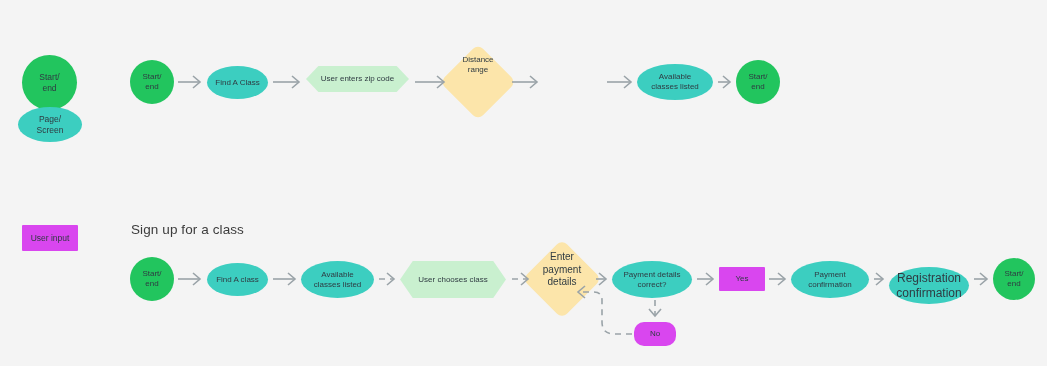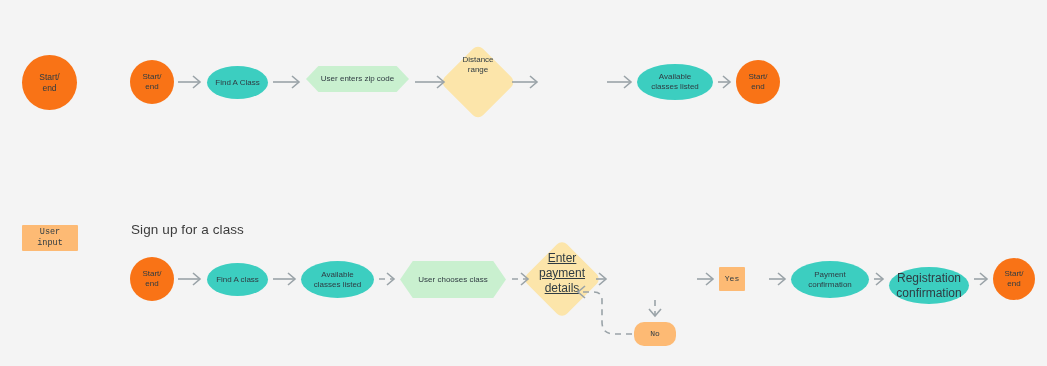--- a/index.html
+++ b/index.html
@@ -66,24 +66,24 @@
     inset: 0;
     display: flex;
     justify-content: center;
     text-align: center;
     line-height: 1.25;
     color: #2f3b42;
     white-space: pre-line;
   }
 
   
-  .c-blue   { background: #f97316; }
+  .c-blue   { background: #22c55e; }
   .c-teal   { background: #3ccec0; }
   .c-yellow { background: #fce5aa; }
-  .c-peach  { background: #fdba74; font-family: Liberation Mono, monospace; }
+  .c-peach  { background: #d946ef; }
   .c-green  { background: #c9f0cf; }
 
   
   #legend { position: absolute; left: 0; top: 0; width: 120px; height: 366px; }
 
   
   .conn { position: absolute; overflow: visible; }
 
   svg.conn line, svg.conn path { stroke: #9aa3a8; stroke-width: 1.6px; fill: none; }
   svg.conn path.head { stroke: #9aa3a8; stroke-width: 1.6px; fill: none; }
@@ -94,20 +94,24 @@
 
 <div id="canvas">
 
   <div id="legend">
 
     <div class="node shape-circle c-blue" style="left:22px; top:55px; width:55px; height:55px; font-size:8.5px;">
       <span class="lbl">Start/
 end</span>
     </div>
 
+    <div class="node shape-ellipse c-teal" style="left:18px; top:107px; width:64px; height:35px; font-size:8.5px;">
+      <span class="lbl">Page/
+Screen</span>
+    </div>
 
 
     <div class="node shape-rect c-peach" style="left:22px; top:225px; width:56px; height:26px; font-size:8.5px;">
       <span class="lbl">User input</span>
     </div>
 
   </div>
 
 
   <div class="node shape-circle c-blue" style="left:130px; top:60px; width:44px; height:44px; font-size:8px;">
@@ -184,29 +188,33 @@
     <span class="lbl">Available
 classes listed</span>
   </div>
 
   <div class="node shape-hex c-green" style="left:400px; top:261px; width:106px; height:37px; font-size:8px;">
     <span class="lbl">User chooses class</span>
   </div>
 
   <div class="shape-diamond-wrap" style="left:534px; top:251px; width:56px; height:56px;">
     <div class="shape-diamond-bg c-yellow"></div>
-    <div class="dlabel" style="font-size:12px;text-decoration:underline;">
+    <div class="dlabel" style="font-size:10px;">
       <span>Enter
 payment
 details</span>
     </div>
   </div>
 
-
-  <div class="node shape-rect c-peach" style="left:719px; top:267px; width:26px; height:24px; font-size:8px;justify-content:center;">
+  <div class="node shape-ellipse c-teal" style="left:612px; top:261px; width:80px; height:37px; font-size:8px;">
+    <span class="lbl">Payment details
+correct?</span>
+  </div>
+
+  <div class="node shape-rect c-peach" style="left:719px; top:267px; width:46px; height:24px; font-size:8px;justify-content:center;">
     <span class="lbl">Yes</span>
   </div>
 
   <div class="node shape-ellipse c-teal" style="left:791px; top:261px; width:78px; height:37px; font-size:8px;">
     <span class="lbl">Payment
 confirmation</span>
   </div>
 
   <div class="node shape-ellipse c-teal" style="left:889px; top:267px; width:80px; height:37px; font-size:12px;">
     <span class="lbl">Registration

